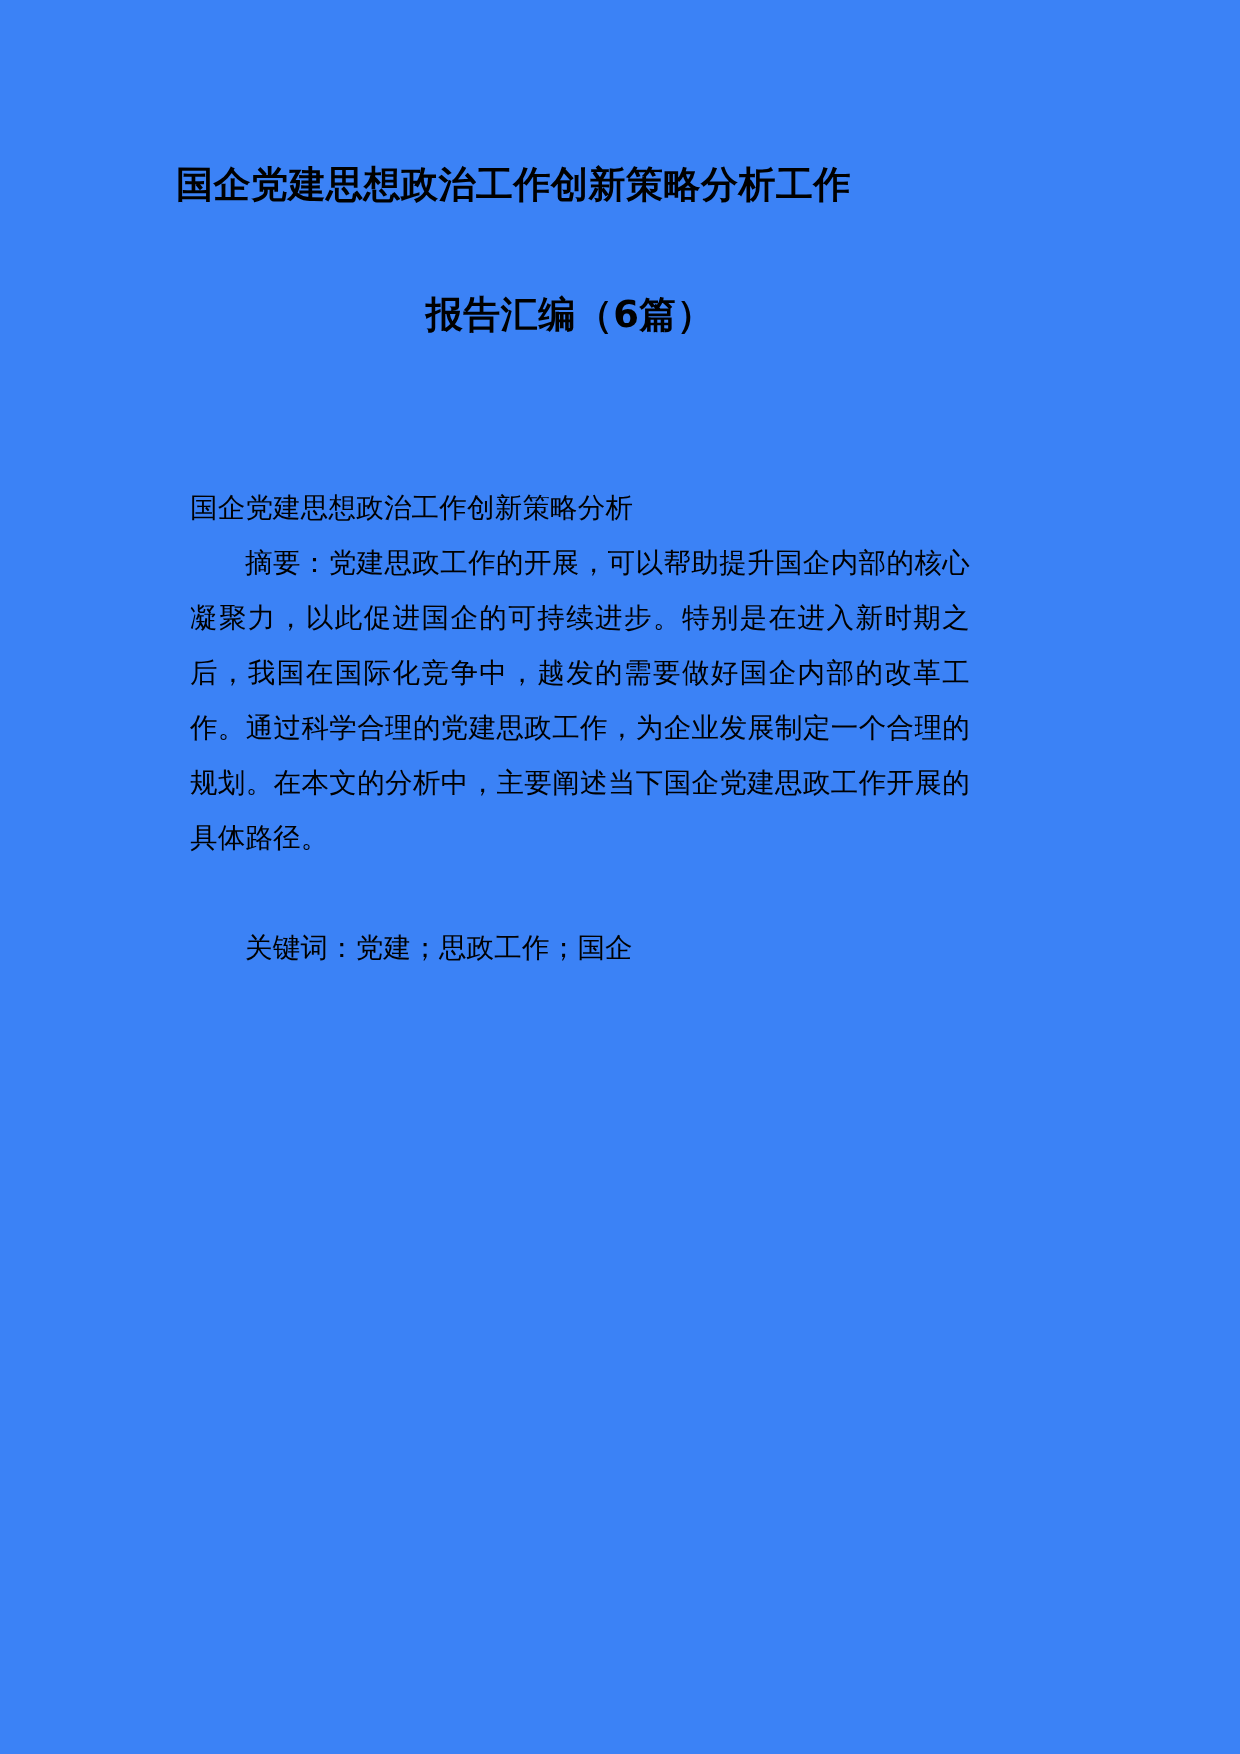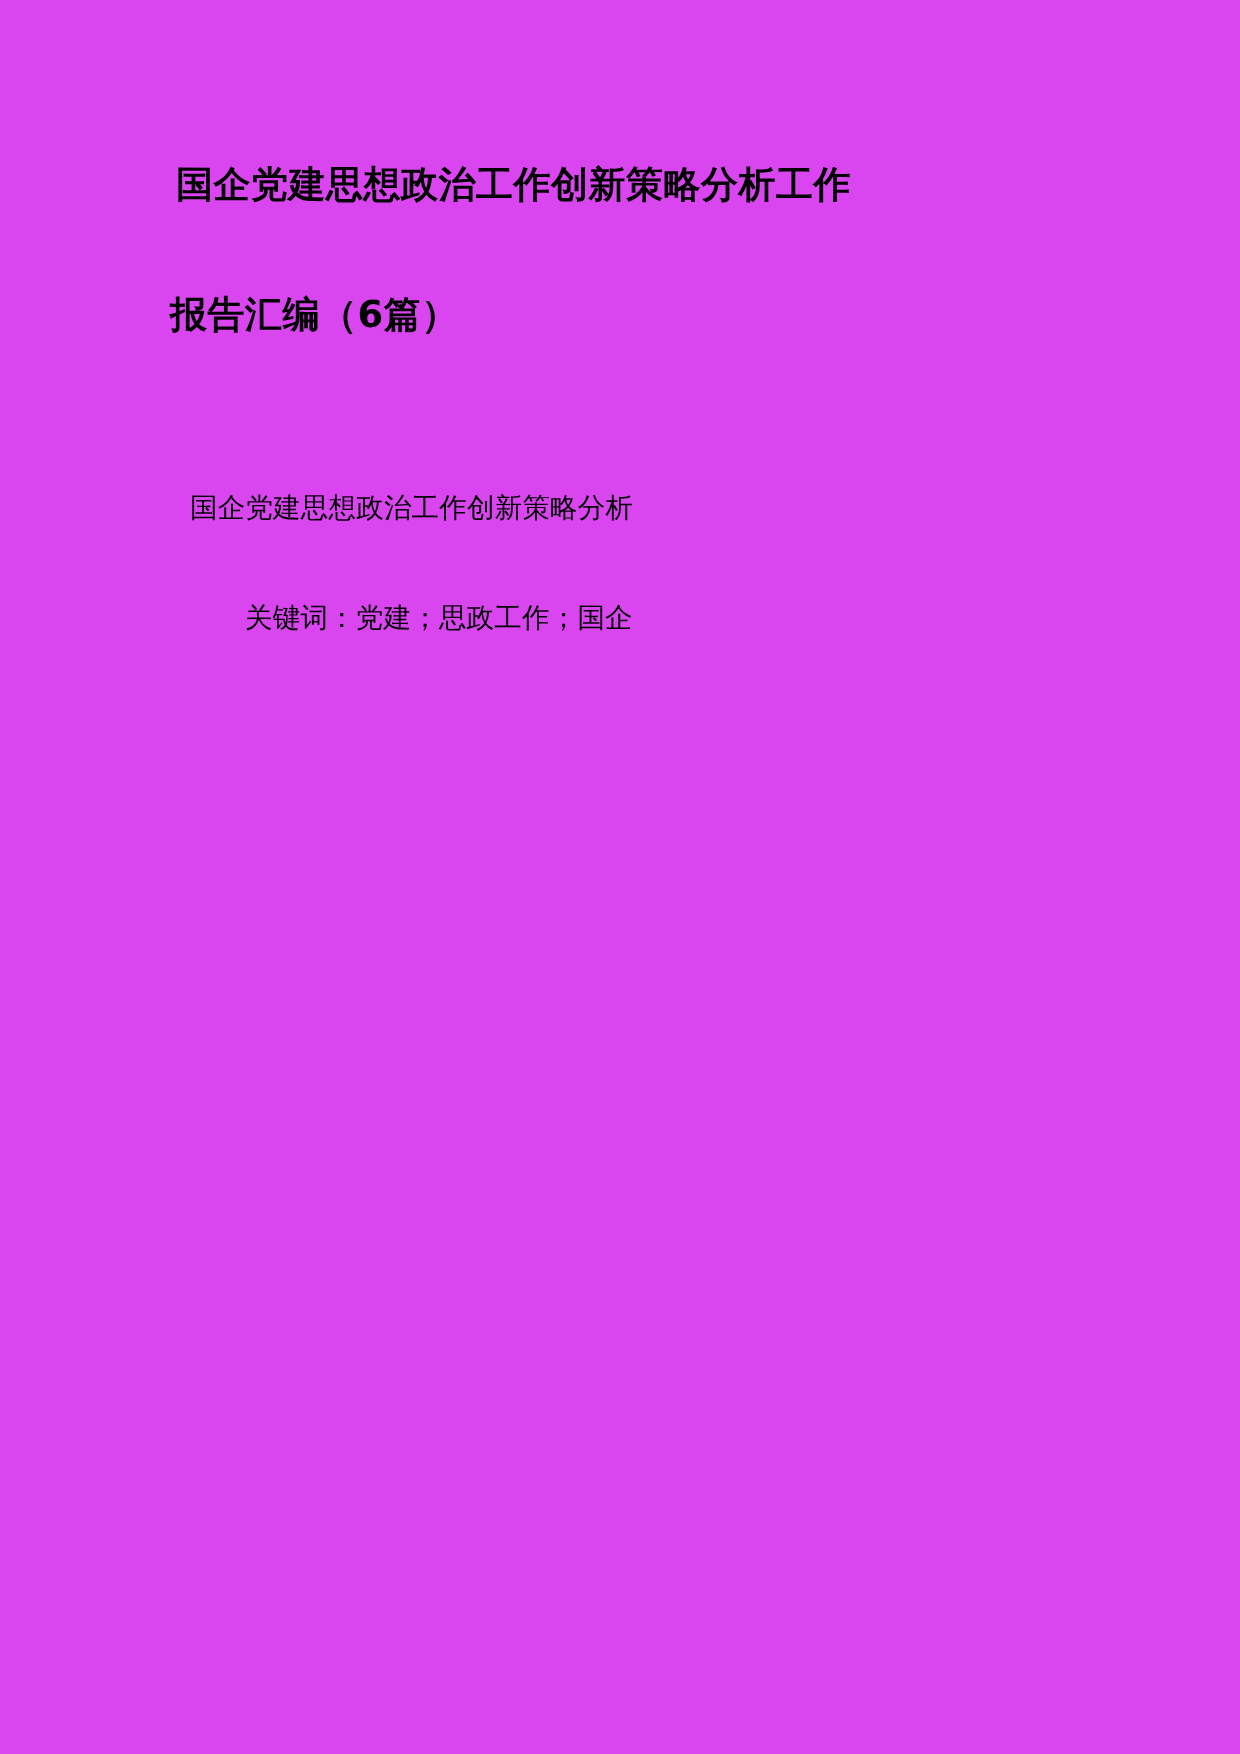--- a/index.html
+++ b/index.html
@@ -11,21 +11,21 @@
     width: 1240px;
     height: 1754px;
     font-family: "DejaVu Sans", "Liberation Sans", sans-serif;
     color: #000000;
     overflow: hidden;
   }
   .page {
     position: relative;
     width: 1240px;
     height: 1754px;
-    background: #d946ef;
+    background: #3b82f6;
     box-sizing: border-box;
     padding: 0;
   }
   .content {
     position: absolute;
     left: 170px;
     top: 0;
     width: 800px;
   }
   
@@ -41,21 +41,21 @@
   }
   .title-line-1 {
     display: block;
     padding-top: 120px;
     white-space: nowrap;
     text-align: left;
     margin-left: 6px;
   }
   .title-line-2 {
     display: block;
-    text-align: left;
+    text-align: center;
     white-space: nowrap;
   }
   
   .body-block {
     margin-top: 100px;
     font-size: 27.5px;
     line-height: 55px;
     text-align: justify;
     text-justify: inter-character;
     letter-spacing: 0.2px;
@@ -84,20 +84,21 @@
 
     <h1 class="doc-title">
       <span class="title-line-1">国企党建思想政治工作创新策略分析工作</span>
       <span class="title-line-2">报告汇编（6篇）</span>
     </h1>
 
     <div class="body-block">
 
       <p class="para">国企党建思想政治工作创新策略分析</p>
 
+      <p class="para indent">摘要：党建思政工作的开展，可以帮助提升国企内部的核心凝聚力，以此促进国企的可持续进步。特别是在进入新时期之后，我国在国际化竞争中，越发的需要做好国企内部的改革工作。通过科学合理的党建思政工作，为企业发展制定一个合理的规划。在本文的分析中，主要阐述当下国企党建思政工作开展的具体路径。</p>
 
       <span class="spacer-line"></span>
 
       <p class="para indent">关键词：党建；思政工作；国企</p>
 
       <span class="spacer-line"></span>
 
 
     </div>
   </div>

